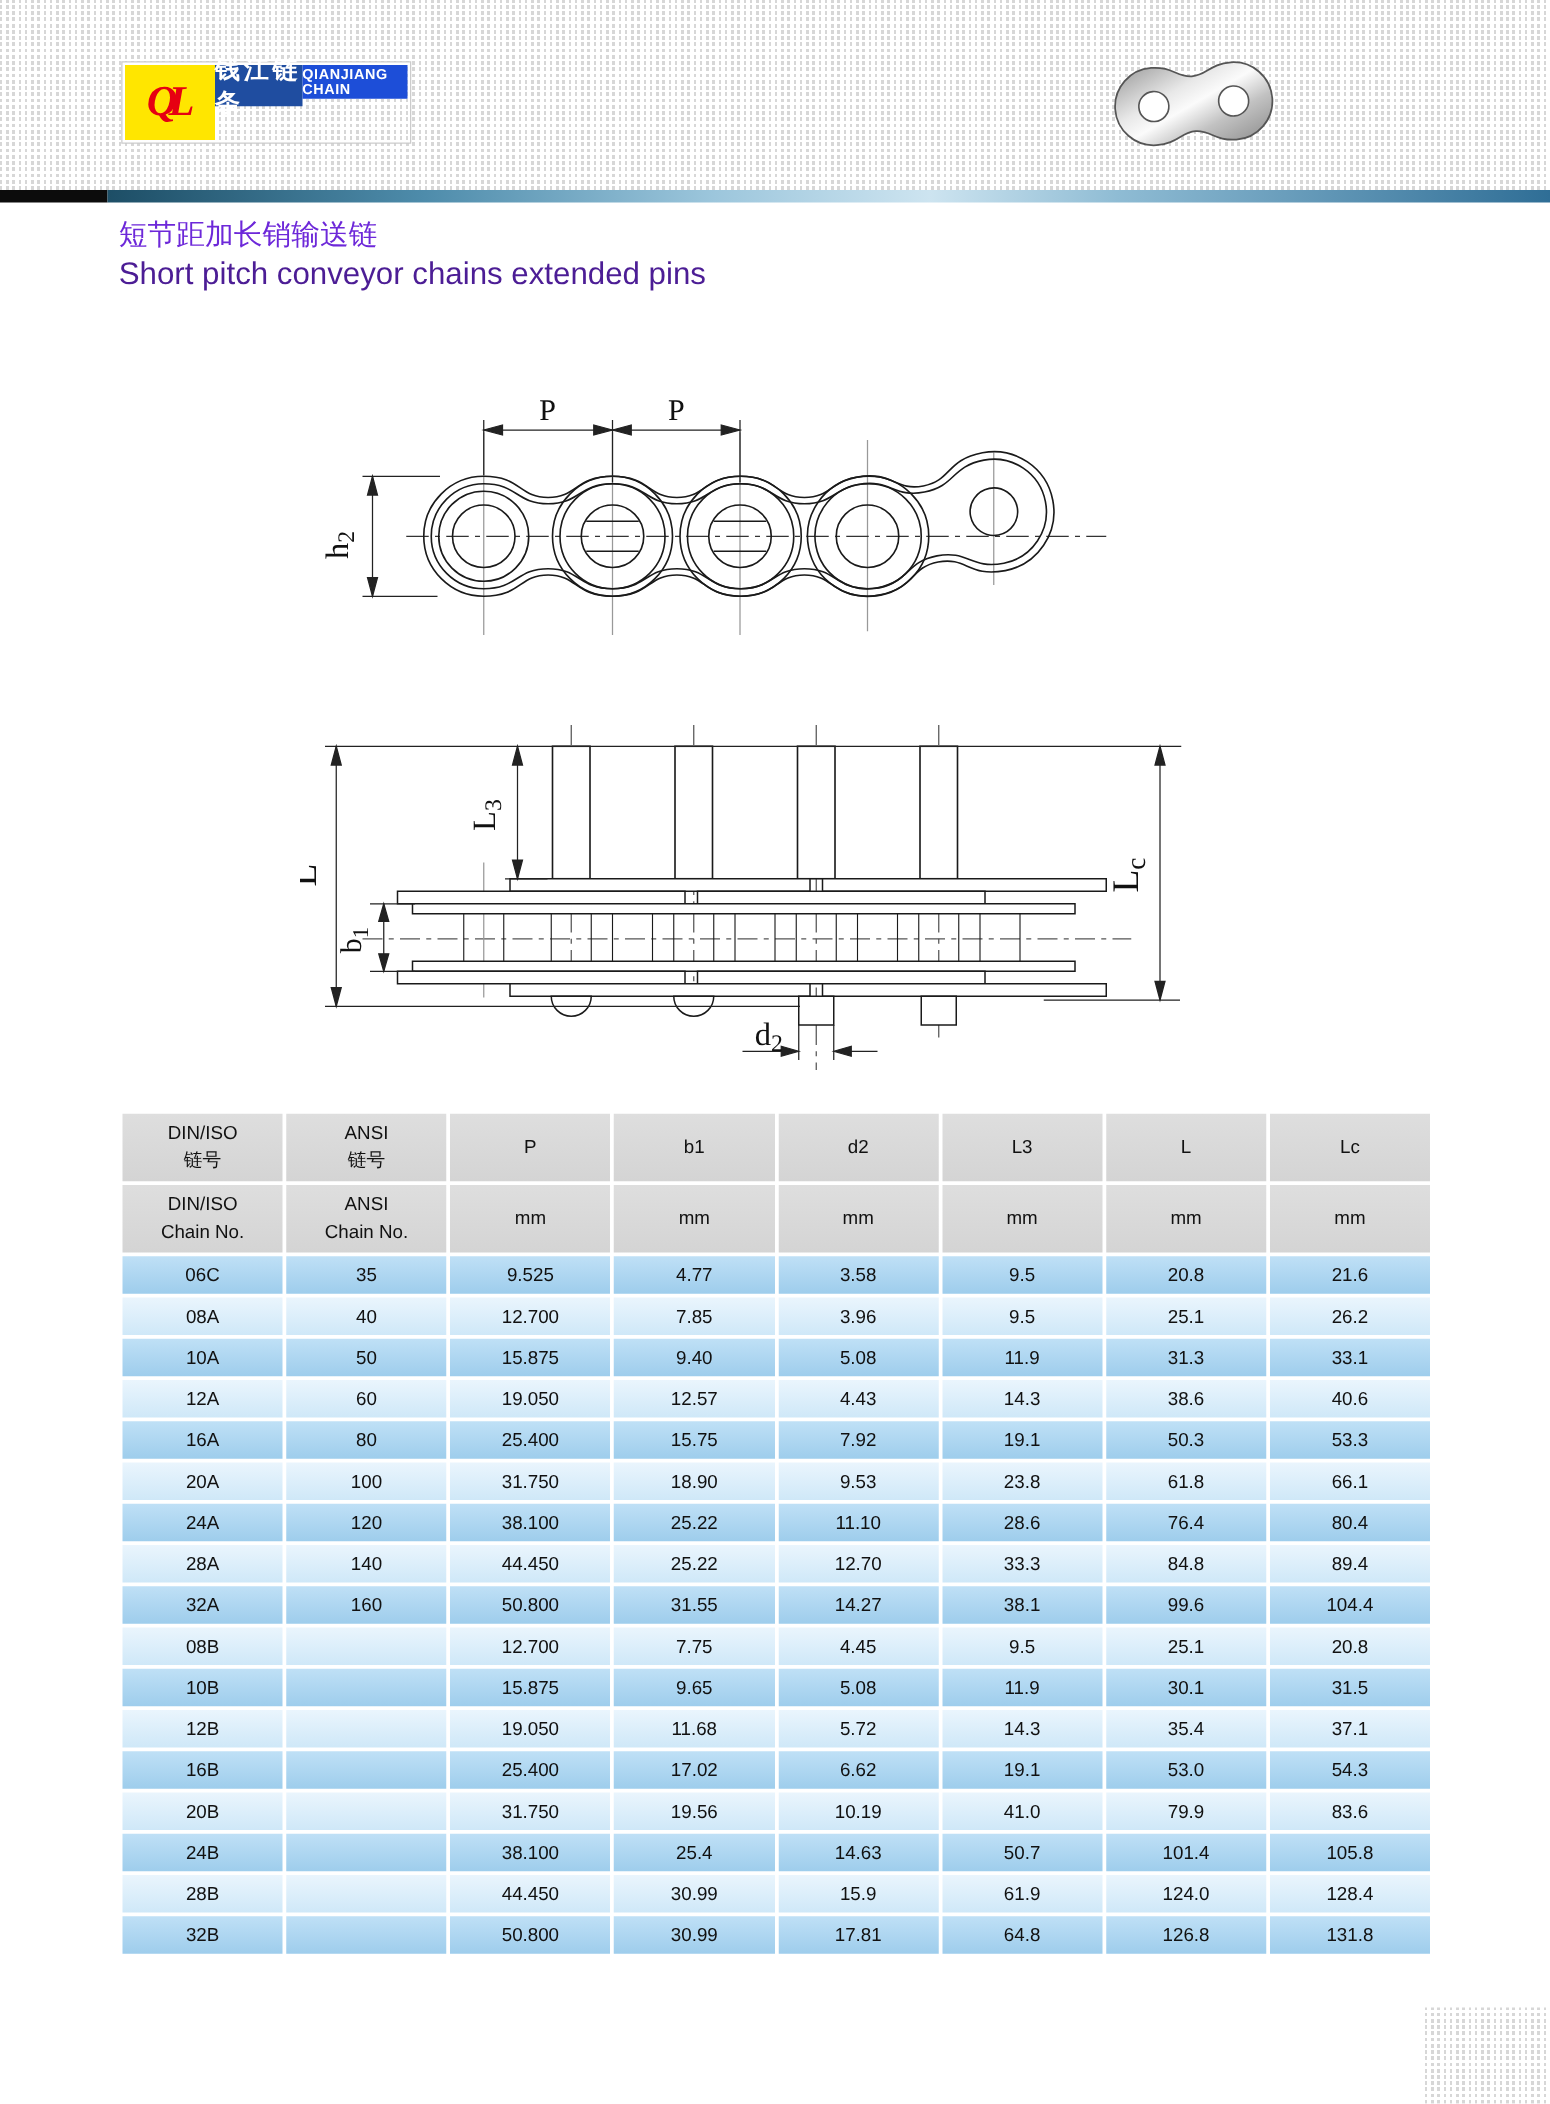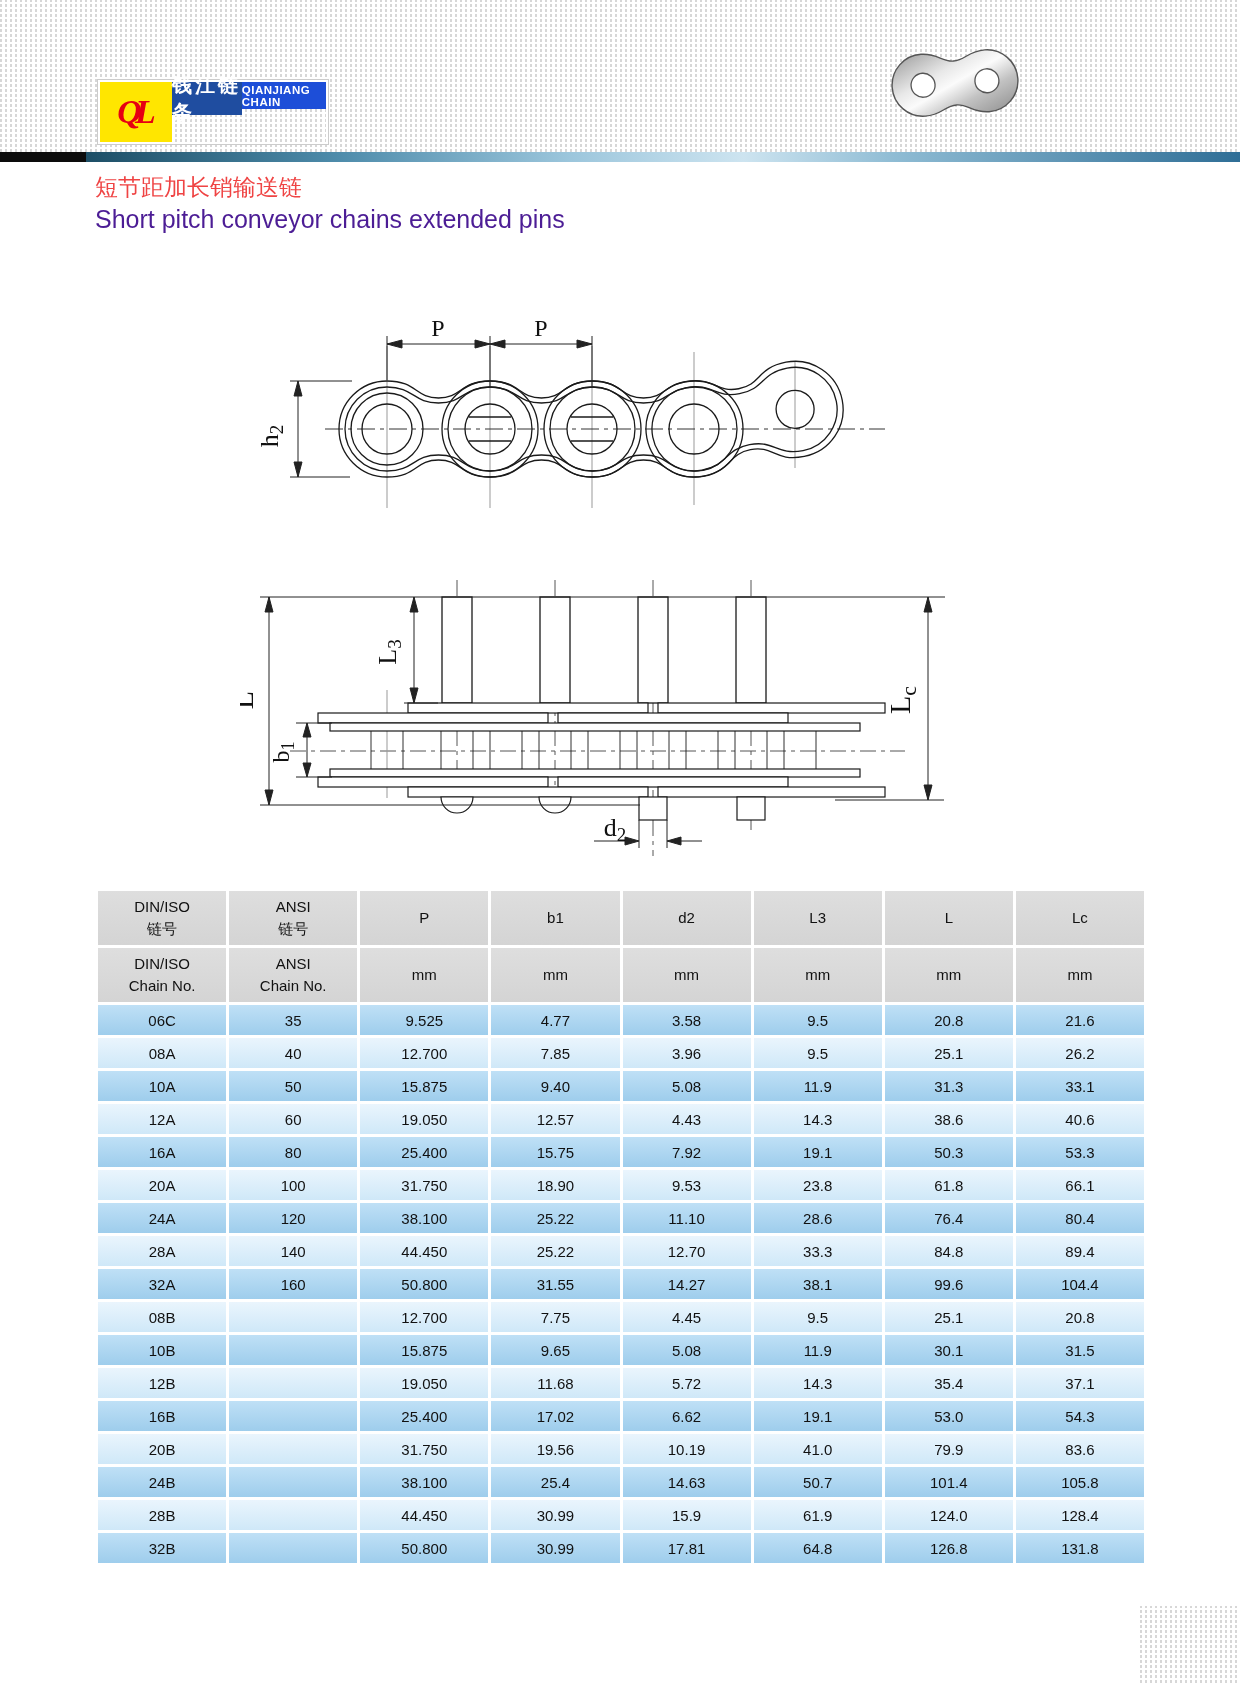--- a/index.html
+++ b/index.html
@@ -12,32 +12,32 @@
       repeating-linear-gradient(90deg, #d7d7d7 0 2px, #ffffff 2px 5px);
   }
   .top-band{position:absolute;left:0;top:0;width:1240px;height:152px;}
   .corner-dots{position:absolute;left:1140px;top:1606px;width:100px;height:77px;}
   
   .rule{position:absolute;left:0;top:152px;width:1240px;height:10px;display:flex;}
   .rule-black{width:86px;height:10px;background:#0c0c0c;}
   .rule-grad{flex:1;height:10px;
     background:linear-gradient(90deg,#1d4e66 0%,#4e8cab 22%,#9cc6dc 42%,#cde4f0 57%,#8fbcd4 70%,#2f6e96 100%);}
   
-  .logo{position:absolute;left:100px;top:52px;display:flex;box-shadow:0 0 0 2px #ffffff,0 0 0 3px #cccccc;margin-top:30px;}
+  .logo{position:absolute;left:100px;top:52px;display:flex;box-shadow:0 0 0 2px #ffffff,0 0 0 3px #cccccc;}
   .logo-mark{width:72px;height:60px;background:#ffe600;color:#e60012;display:flex;align-items:center;justify-content:center;
     font-family:"Liberation Serif",serif;font-style:italic;font-weight:bold;font-size:34px;letter-spacing:-7px;padding-right:6px;box-sizing:border-box;}
   .logo-text{width:154px;height:60px;display:flex;flex-direction:row;}
   .logo-cn{height:33px;background:#1f4da0;color:#ffffff;display:flex;align-items:center;justify-content:center;
     font-size:20px;font-weight:bold;letter-spacing:3px;}
   .logo-en{height:27px;background:#1d4ed8;color:#ffffff;display:flex;align-items:center;justify-content:center;
     font-size:11.5px;font-weight:bold;letter-spacing:0.5px;}
   
   .plate-img{position:absolute;left:878px;top:38px;}
   
-  .title-cn{position:absolute;left:95px;top:172px;font-size:23px;color:#ef4444;}
+  .title-cn{position:absolute;left:95px;top:172px;font-size:23px;color:#6d28d9;}
   .title-en{position:absolute;left:95px;top:205px;font-size:25px;color:#4c1d95;}
   
   .diag{position:absolute;}
   .diag text{font-family:"Liberation Serif",serif;fill:#111;}
   
   .spec-table{position:absolute;left:95px;top:888px;width:1052px;border-collapse:separate;border-spacing:3px;table-layout:fixed;}
   .spec-table th{background:linear-gradient(180deg,#dedede,#d4d4d4);font-weight:normal;font-size:15px;color:#111;
     height:52px;vertical-align:middle;text-align:center;line-height:1.45;}
   .spec-table td{font-size:15px;color:#111;text-align:center;height:28px;vertical-align:middle;}
   .spec-table tr.dark td{background:linear-gradient(180deg,#bfe0f6 0%,#9ecdec 100%);}

